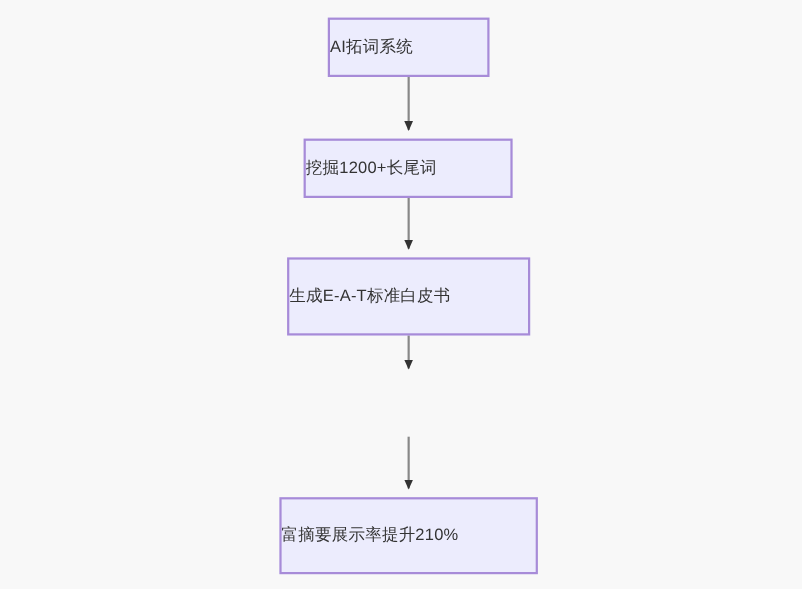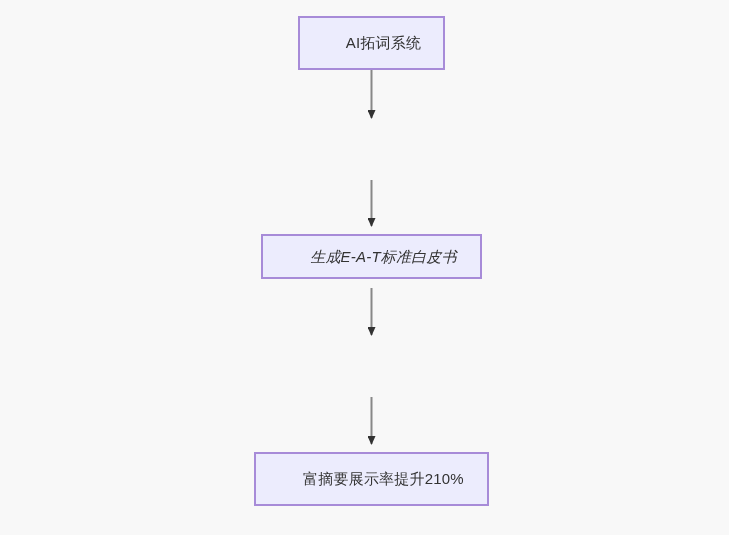--- a/index.html
+++ b/index.html
@@ -19,28 +19,26 @@
     height: 535px;
   }
   .node {
     position: absolute;
     box-sizing: border-box;
     background: #ececfd;
     border: 2px solid #a78bd8;
     border-radius: 0;
     display: flex;
     align-items: center;
-    justify-content: center;
     color: #333333;
     font-size: 15px;
     line-height: 1.2;
     letter-spacing: 0.2px;
     white-space: nowrap;
     user-select: none;
-    padding-left: 24px;
   }
   .node-label {
     display: block;
   }
   .edge-layer {
     position: absolute;
     left: 0;
     top: 0;
     width: 729px;
     height: 535px;
@@ -61,23 +59,26 @@
     <line x1="371.5" y1="70" x2="371.5" y2="118" stroke="#888888" stroke-width="2" marker-end="url(#arrowhead)"></line>
     <line x1="371.5" y1="180" x2="371.5" y2="226" stroke="#888888" stroke-width="2" marker-end="url(#arrowhead)"></line>
     <line x1="371.5" y1="288" x2="371.5" y2="335" stroke="#888888" stroke-width="2" marker-end="url(#arrowhead)"></line>
     <line x1="371.5" y1="397" x2="371.5" y2="444" stroke="#888888" stroke-width="2" marker-end="url(#arrowhead)"></line>
   </svg>
 
   <div class="node" id="node-n1" style="left: 298px; top: 16px; width: 147px; height: 54px; background: rgb(236, 236, 253); border-color: rgb(167, 139, 216); color: rgb(51, 51, 51);">
     <span class="node-label">AI拓词系统</span>
   </div>
 
+  <div class="node" id="node-n2" style="left: 276px; top: 126px; width: 190px; height: 54px; background: rgb(236, 236, 253); border-color: rgb(167, 139, 216); color: rgb(51, 51, 51);">
+    <span class="node-label">挖掘1200+长尾词</span>
+  </div>
 
-  <div class="node" id="node-n3" style="left: 261px; top: 234px; width: 221px; height: 45px; background: rgb(236, 236, 253); border-color: rgb(167, 139, 216); color: rgb(51, 51, 51); font-style: italic;">
+  <div class="node" id="node-n3" style="left: 261px; top: 234px; width: 221px; height: 71px; background: rgb(236, 236, 253); border-color: rgb(167, 139, 216); color: rgb(51, 51, 51);">
     <span class="node-label">生成E-A-T标准白皮书</span>
   </div>
 
 
-  <div class="node" id="node-n5" style="left: 254px; top: 452px; width: 235px; height: 54px; background: rgb(236, 236, 253); border-color: rgb(167, 139, 216); color: rgb(51, 51, 51);">
+  <div class="node" id="node-n5" style="left: 254px; top: 452px; width: 235px; height: 70px; background: rgb(236, 236, 253); border-color: rgb(167, 139, 216); color: rgb(51, 51, 51);">
     <span class="node-label">富摘要展示率提升210%</span>
   </div>
 
 </div>
 
 </body></html>

